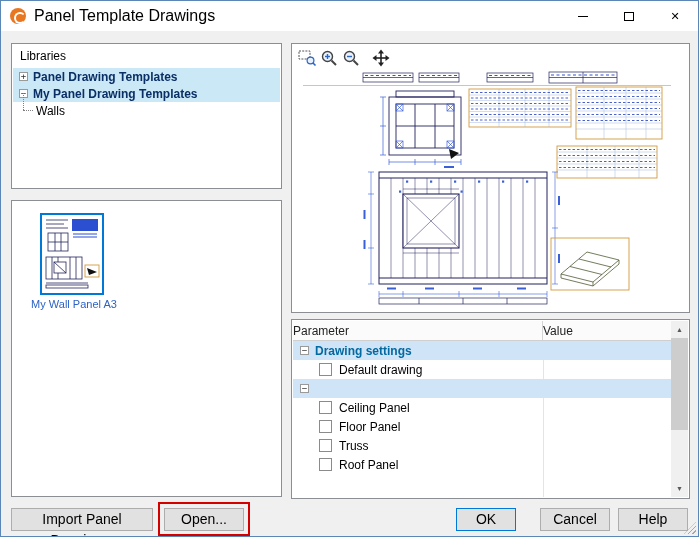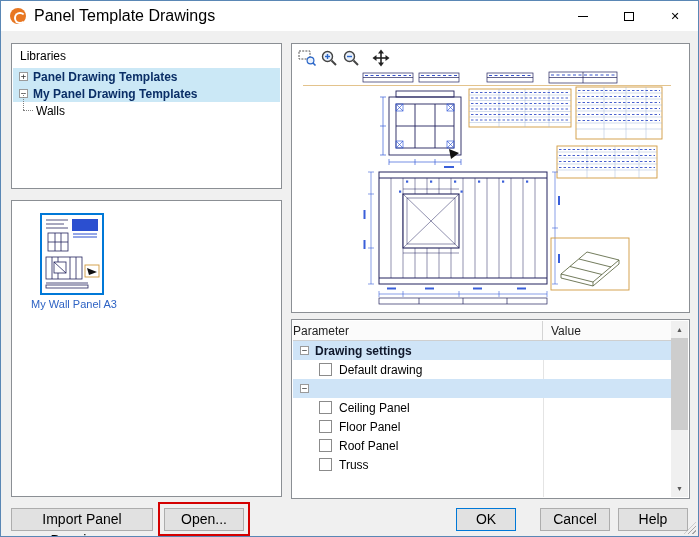--- a/index.html
+++ b/index.html
@@ -50,26 +50,26 @@
   
   .pv-toolbar { position:absolute; left:4px; top:3px; height:22px; display:flex; align-items:center; }
   .tool-btn { width:22px; height:20px; display:flex; align-items:center; justify-content:center; }
   .tool-btn.gap { margin-left:8px; }
   .cad-wrap { position:absolute; left:7px; top:26px; width:385px; height:238px; }
 
   
   .grid-header { position:absolute; left:1px; right:18px; top:1px; height:20px; background:#fbfbfb;
                  border-bottom:1px solid #cfcfcf; display:flex; align-items:center; }
   .col-param { padding-left:0; width:249px; color:#222; }
-  .col-value { padding-left:8px; border-left:1px solid #d4d4d4; height:100%; display:flex; align-items:center; color:#222; }
+  .col-value { border-left:1px solid #d4d4d4; height:100%; display:flex; align-items:center; color:#222; }
   .grid-body { position:absolute; left:1px; right:18px; top:21px; bottom:1px; background:#fff; }
   .col-sep { position:absolute; left:250px; top:0; bottom:0; width:1px; background:#e4e4e4; }
   .p-row { height:19px; display:flex; align-items:center; position:relative; }
   .p-row.group { background:#cfe4f7; }
-  .p-row.group .lbl { font-weight:bold; color:#0f172a; }
+  .p-row.group .lbl { font-weight:bold; color:#0369a1; }
   .p-row.group { padding-left:7px; }
   .p-row.check { padding-left:26px; }
   .checkbox { width:13px; height:13px; border:1px solid #8b8b8b; background:#fff;
               flex:0 0 auto; margin-right:7px; }
   .p-row .expander { margin-right:6px; }
 
   
   .vscroll { position:absolute; right:1px; top:1px; bottom:1px; width:17px; background:#f0f0f0; }
   .sb-btn { position:absolute; left:0; width:17px; height:17px; display:flex; align-items:center;
             justify-content:center; font-size:7px; color:#5a5a5a; }
@@ -416,25 +416,25 @@
       <div class="p-row check">
         <span class="checkbox"></span>
         <span class="lbl">Ceiling Panel</span>
       </div>
       <div class="p-row check">
         <span class="checkbox"></span>
         <span class="lbl">Floor Panel</span>
       </div>
       <div class="p-row check">
         <span class="checkbox"></span>
-        <span class="lbl">Roof Panel</span>
+        <span class="lbl">Truss</span>
       </div>
       <div class="p-row check">
         <span class="checkbox"></span>
-        <span class="lbl">Truss</span>
+        <span class="lbl">Roof Panel</span>
       </div>
     </div>
     <div class="vscroll">
       <div class="sb-btn sb-up">
         <span>▲</span>
       </div>
       <div class="sb-thumb"></div>
       <div class="sb-btn sb-down">
         <span>▼</span>
       </div>

